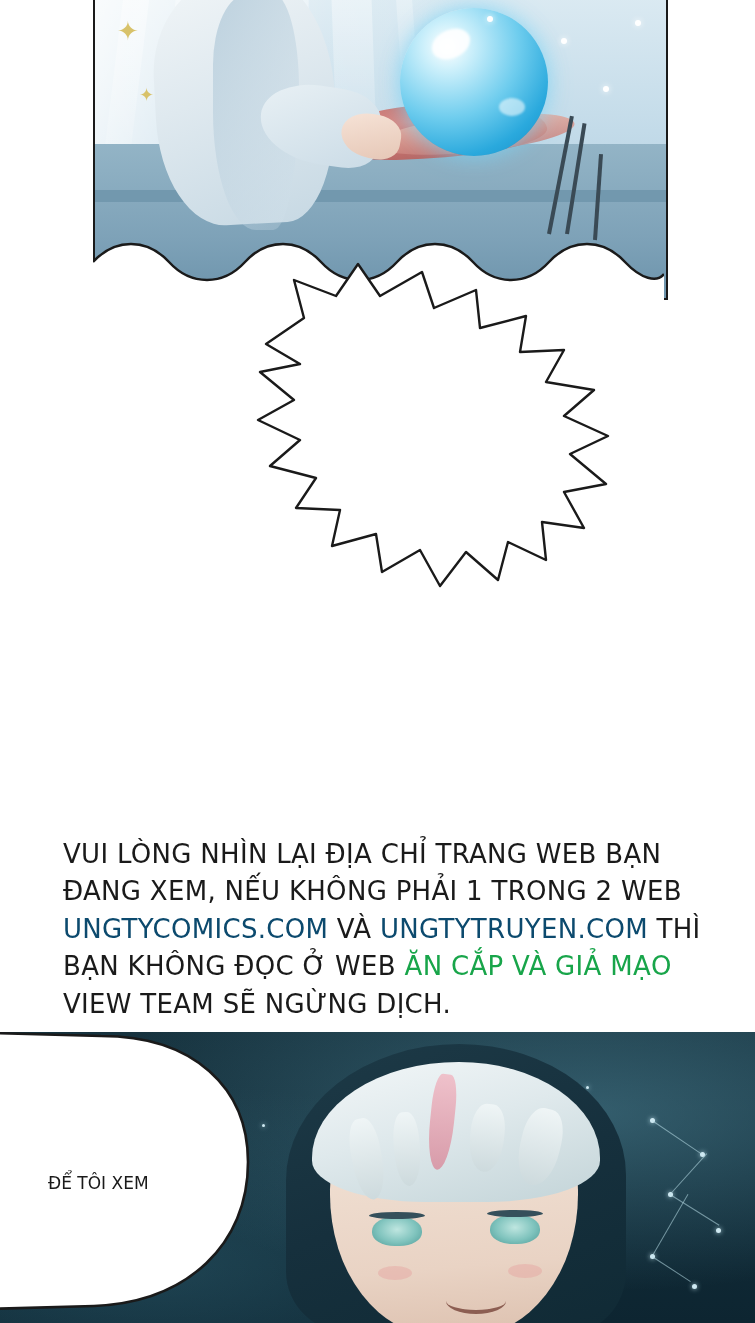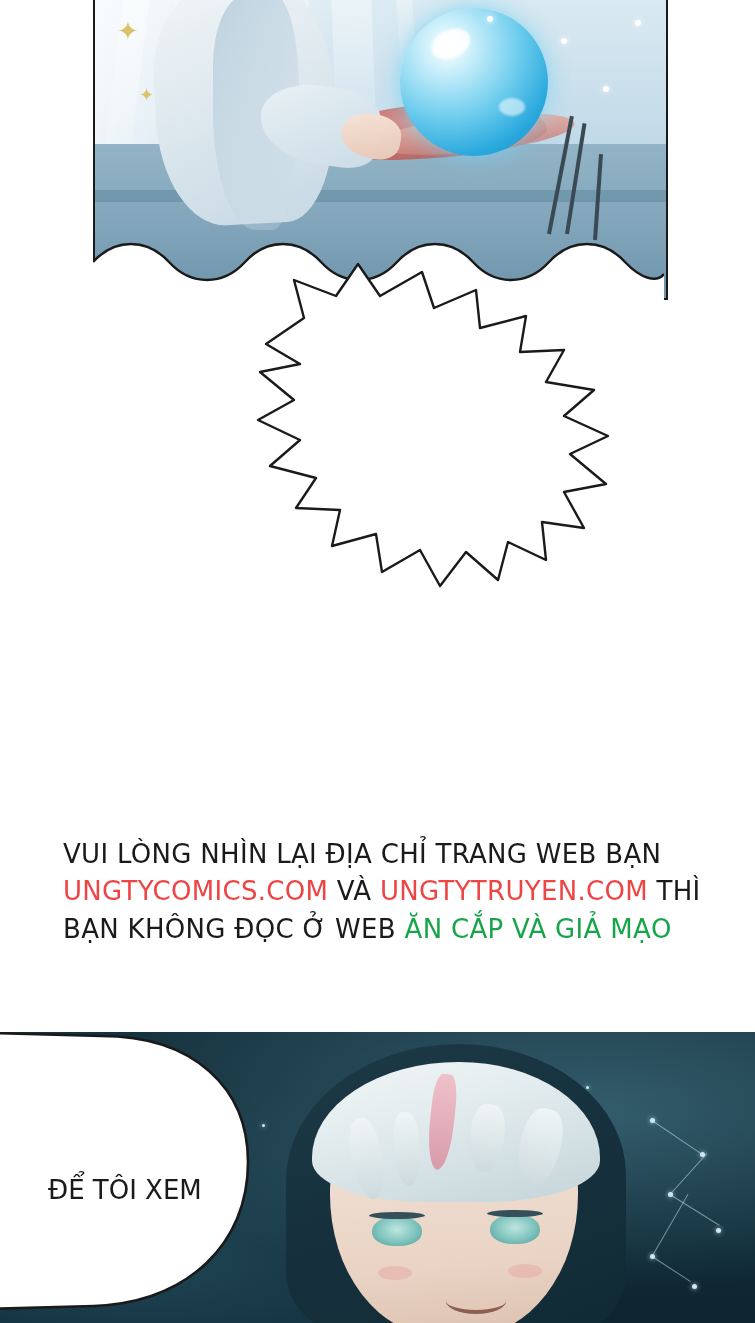--- a/index.html
+++ b/index.html
@@ -203,21 +203,21 @@
     width: 650px;
     font-family: "DejaVu Sans", sans-serif;
     font-size: 26px;
     line-height: 1.44;
     letter-spacing: 0.3px;
     color: #1a1a1a;
     font-weight: 500;
     margin-top: 28px;
   }
   .notice .ln { display: block; white-space: nowrap; }
-  .red { color: #ef4444; }
+  .red { color: #0c4a6e; }
   .green { color: #18a54a; }
 
   
   .panel-bottom {
     position: absolute;
     left: 0;
     top: 1032px;
     width: 755px;
     height: 291px;
     overflow: hidden;
@@ -313,21 +313,21 @@
     width: 370px;
     height: 300px;
   }
   .bubble-oval svg { display:block; }
   .bubble-oval-text {
     position: absolute;
     left: 48px;
     top: 1171px;
     width: 240px;
     font-family: "DejaVu Sans", sans-serif;
-    font-size: 26px;
+    font-size: 17px;
     line-height: 1.52;
     color: #1a1a1a;
     font-weight: 500;
   }
 </style>
 </head>
 <body>
 
 <div class="page">
 
@@ -407,24 +407,30 @@
                L 52,120 L 92,112 Z" fill="#ffffff" stroke="#1a1a1a" stroke-width="2.4" stroke-linejoin="round"></path>
     </svg>
   </div>
 
 
   <div class="notice">
     <span class="ln">
       <span>VUI LÒNG NHÌN LẠI ĐỊA CHỈ TRANG WEB BẠN</span>
     </span>
     <span class="ln">
+      <span>ĐANG XEM, NẾU KHÔNG PHẢI 1 TRONG 2 WEB</span>
+    </span>
+    <span class="ln">
       <span class="red">UNGTYCOMICS.COM</span><span> VÀ </span><span class="red">UNGTYTRUYEN.COM</span><span> THÌ</span>
     </span>
     <span class="ln">
       <span>BẠN KHÔNG ĐỌC Ở WEB </span><span class="green">ĂN CẮP VÀ GIẢ MẠO</span>
+    </span>
+    <span class="ln">
+      <span>VIEW TEAM SẼ NGỪNG DỊCH.</span>
     </span>
   </div>
 
   <div class="panel-bottom">
     <div class="night-sky"></div>
 
     <div class="constellation-dot" style="left:650px; top:86px;"></div>
     <div class="constellation-dot" style="left:700px; top:120px;"></div>
     <div class="constellation-dot" style="left:668px; top:160px;"></div>
     <div class="constellation-dot" style="left:716px; top:196px;"></div>

